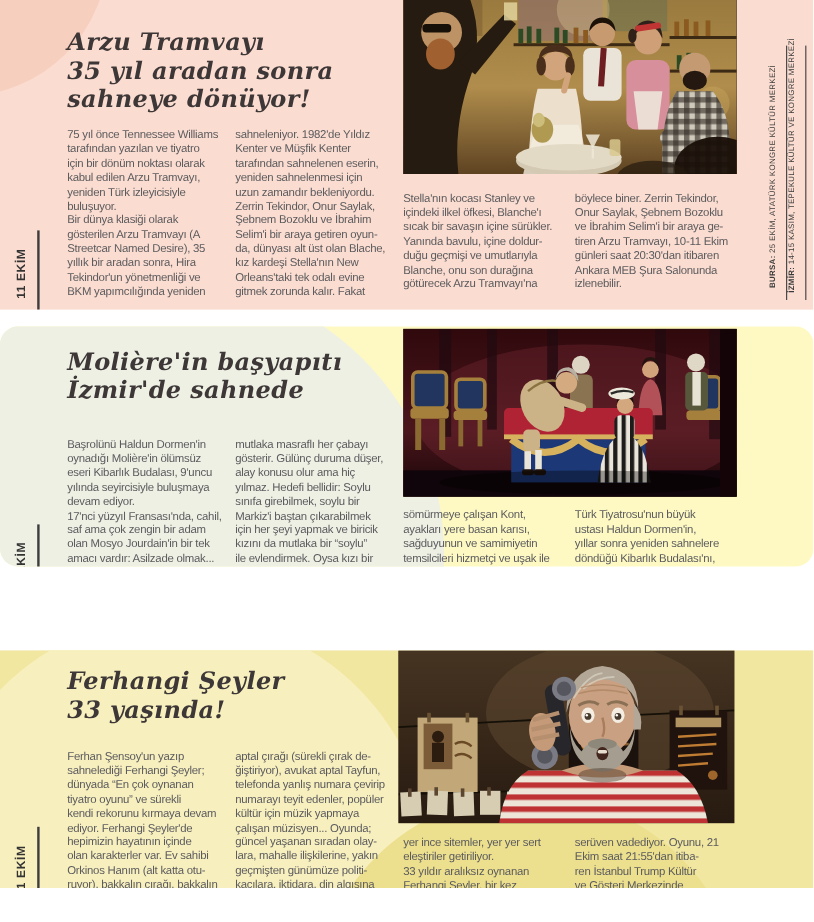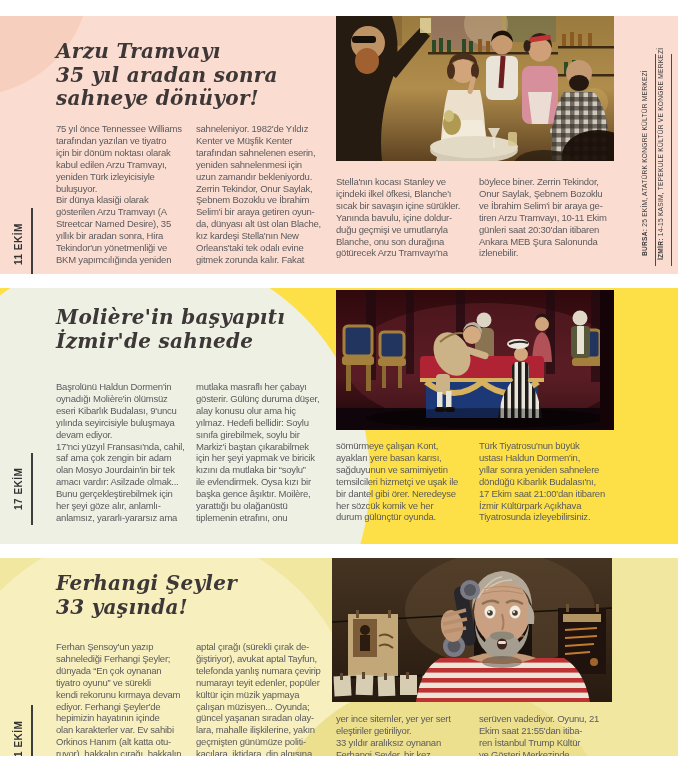--- a/index.html
+++ b/index.html
@@ -1,20 +1,20 @@
 <!DOCTYPE html>
 <html><head>
 <meta charset="utf-8">
 <style>
   html,body{margin:0;padding:0;background:#ffffff;}
   #page{position:relative;width:678px;height:768px;background:#ffffff;overflow:hidden;
         font-family:"Liberation Sans",sans-serif;}
-  .sec{position:absolute;left:0;width:678px;overflow:hidden;margin-top:16px;}
+  .sec{position:absolute;left:0;width:678px;overflow:hidden;}
   .sec1{top:0;height:258px;background:#fbdcd0;}
-  .sec2{top:272px;height:256px;background:#fde047;}
+  .sec2{top:272px;height:200px;background:#fef9c3;border-radius:15px;}
   .sec3{top:542px;height:198px;background:#f2e7a1;}
   .blob{position:absolute;border-radius:50%;z-index:0;}
   .b1{left:-150px;top:-160px;width:240px;height:240px;background:#f7cfbf;}
   .b2{left:-90px;top:-40px;width:460px;height:460px;background:#eef0e4;}
   .b3a{left:-60px;top:-30px;width:420px;height:420px;background:#f7efbe;}
   .b3b{left:260px;top:120px;width:360px;height:360px;background:#ecdf8e;}
   .title{position:absolute;z-index:2;font:italic 700 20px/23.5px "DejaVu Serif",serif;
          color:#3d3737;white-space:pre-line;letter-spacing:.3px;}
   .col{position:absolute;z-index:2;width:141px;
        font:400 9.5px/11.9px "Liberation Sans",sans-serif;

